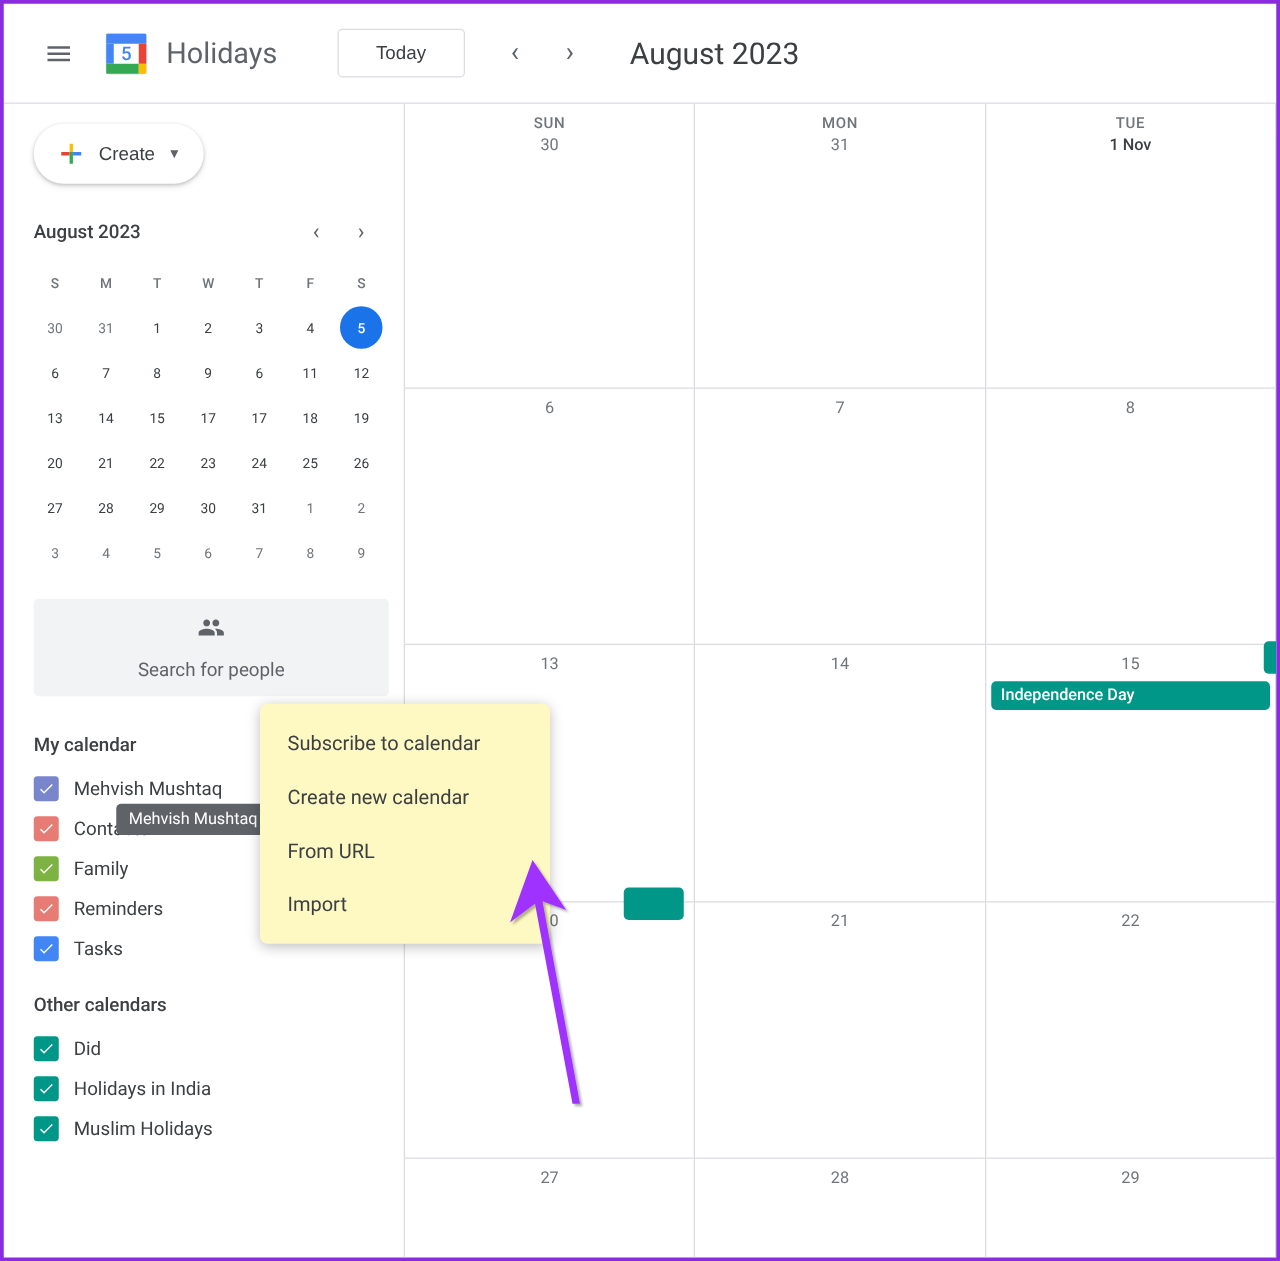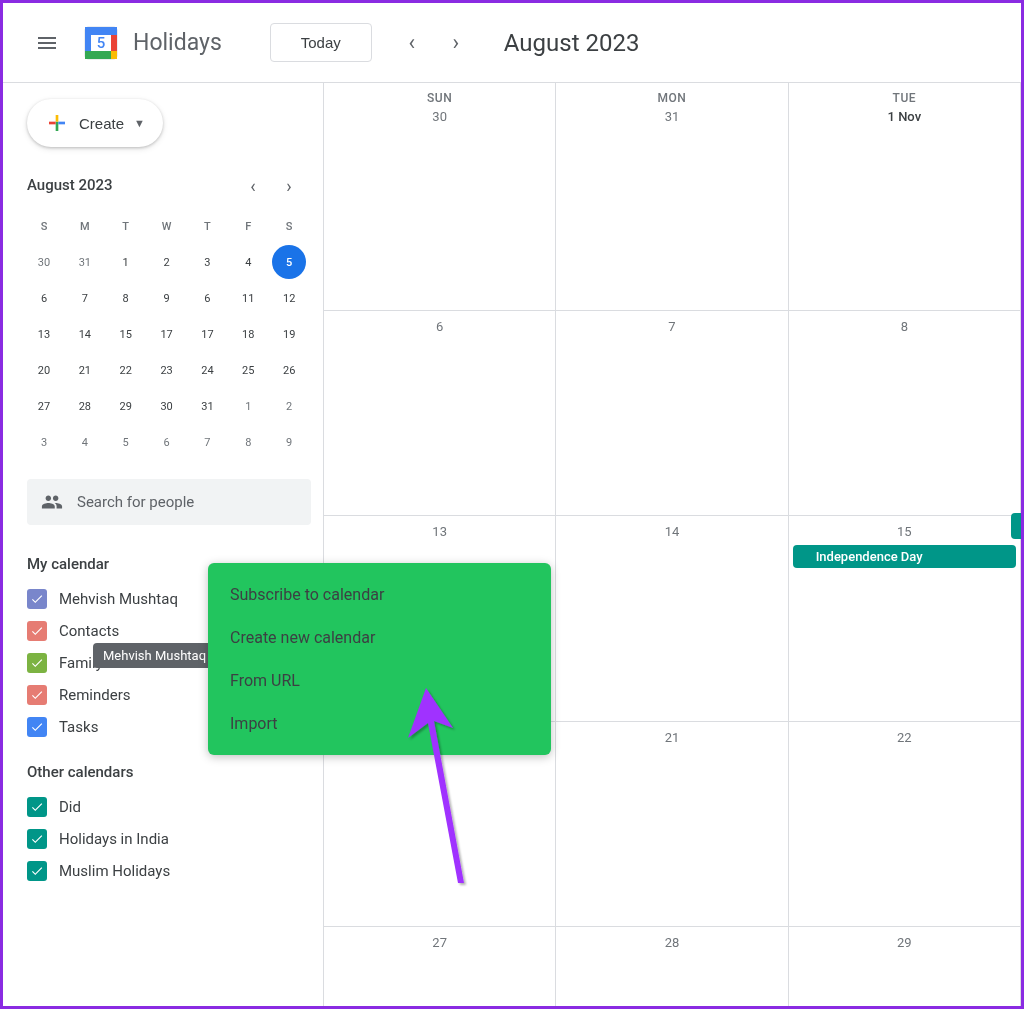--- a/index.html
+++ b/index.html
@@ -25,44 +25,44 @@
 .mini-cal-header { display: flex; justify-content: space-between; align-items: center; margin-bottom: 10px; padding-right: 8px; }
 .mini-cal-title { font-size: 15px; color: #3c4043; font-weight: 500; }
 .mini-nav { display: flex; gap: 8px; }
 .mini-nav span { cursor: pointer; color: #5f6368; width: 28px; height: 28px; display: flex; align-items: center; justify-content: center; font-size: 18px; }
 .mini-cal { display: grid; grid-template-columns: repeat(7, 1fr); gap: 2px; }
 .mini-cal div { width: 34px; height: 34px; display: flex; align-items: center; justify-content: center; font-size: 11px; color: #70757a; border-radius: 50%; cursor: pointer; }
 .mini-cal .dow { font-size: 11px; font-weight: 500; cursor: default; }
 .mini-cal .selected { background: #1a73e8; color: #fff; font-weight: 500; }
 .mini-cal .curmonth { color: #3c4043; }
 
-.search-people { display: flex; align-items: center; gap: 14px; background: #f1f3f4; padding: 12px 14px; border-radius: 4px; margin: 20px 0; cursor: pointer; }
+.search-people { display: flex; align-items: center; gap: 14px; background: #f1f3f4; padding: 12px 14px; border-radius: 4px; margin: 20px 0; cursor: pointer; flex-direction: column; }
 .search-people svg { width: 22px; height: 22px; fill: #5f6368; }
 .search-text { color: #5f6368; font-size: 15px; }
 
 .cal-section-title { font-size: 15px; color: #3c4043; font-weight: 500; display: flex; justify-content: space-between; align-items: center; padding: 10px 4px 10px 0; cursor: pointer; }
 .collapse-arrow { font-size: 14px; color: #5f6368; }
 .cal-item { display: flex; align-items: center; gap: 12px; padding: 6px 0; }
 .checkbox { width: 20px; height: 20px; border-radius: 3px; display: flex; align-items: center; justify-content: center; color: #fff; cursor: pointer; flex-shrink: 0; }
 .checkbox svg { width: 14px; height: 14px; fill: #fff; }
 .cal-label { font-size: 15px; color: #3c4043; }
 
 .tooltip { position: absolute; background: #5f6368; color: #fff; padding: 5px 10px; border-radius: 4px; font-size: 13px; z-index: 20; left: 90px; top: 640px; }
 
 .grid-area { flex: 1; border-left: 1px solid #dadce0; position: relative; overflow: hidden; }
 .grid { display: grid; grid-template-columns: repeat(3, 1fr); grid-template-rows: auto repeat(5, 1fr); height: 1050px; }
 .day-header { text-align: center; padding: 8px 0 0 0; border-right: 1px solid #dadce0; font-size: 12px; color: #70757a; font-weight: 500; letter-spacing: 0.5px; }
 .day-cell { border-right: 1px solid #dadce0; border-bottom: 1px solid #dadce0; position: relative; padding-top: 4px; }
 .day-num { text-align: center; font-size: 13px; color: #70757a; padding: 4px 0; }
 .day-num.strong { color: #3c4043; font-weight: 500; }
 .row0 .day-num { margin-top: -4px; }
-.event { background: #009688; color: #fff; font-size: 13px; font-weight: 500; padding: 4px 23px; margin: 2px 4px; border-radius: 4px; white-space: nowrap; overflow: hidden; }
+.event { background: #009688; color: #fff; font-size: 13px; font-weight: 500; padding: 4px 8px; margin: 2px 4px; border-radius: 4px; white-space: nowrap; overflow: hidden; }
 .event-strip { position: absolute; right: 0; width: 10px; height: 26px; background: #009688; border-radius: 4px 0 0 4px; }
 
-.popup { position: absolute; left: 205px; top: 560px; width: 343px; background: #22c55e; border-radius: 6px; box-shadow: 0 2px 10px rgba(0,0,0,0.25); padding: 10px 0; z-index: 30; }
+.popup { position: absolute; left: 205px; top: 560px; width: 232px; background: #fef9c3; border-radius: 6px; box-shadow: 0 2px 10px rgba(0,0,0,0.25); padding: 10px 0; z-index: 30; }
 .popup-item { padding: 12px 22px; font-size: 16px; color: #3c4043; cursor: pointer; }
 
 .arrow-annotation { position: absolute; left: 395px; top: 680px; z-index: 40; pointer-events: none; }
 </style>
 </head>
 <body>
 
 <div class="header">
   <div class="menu-icon">
     <svg viewBox="0 0 24 24">

